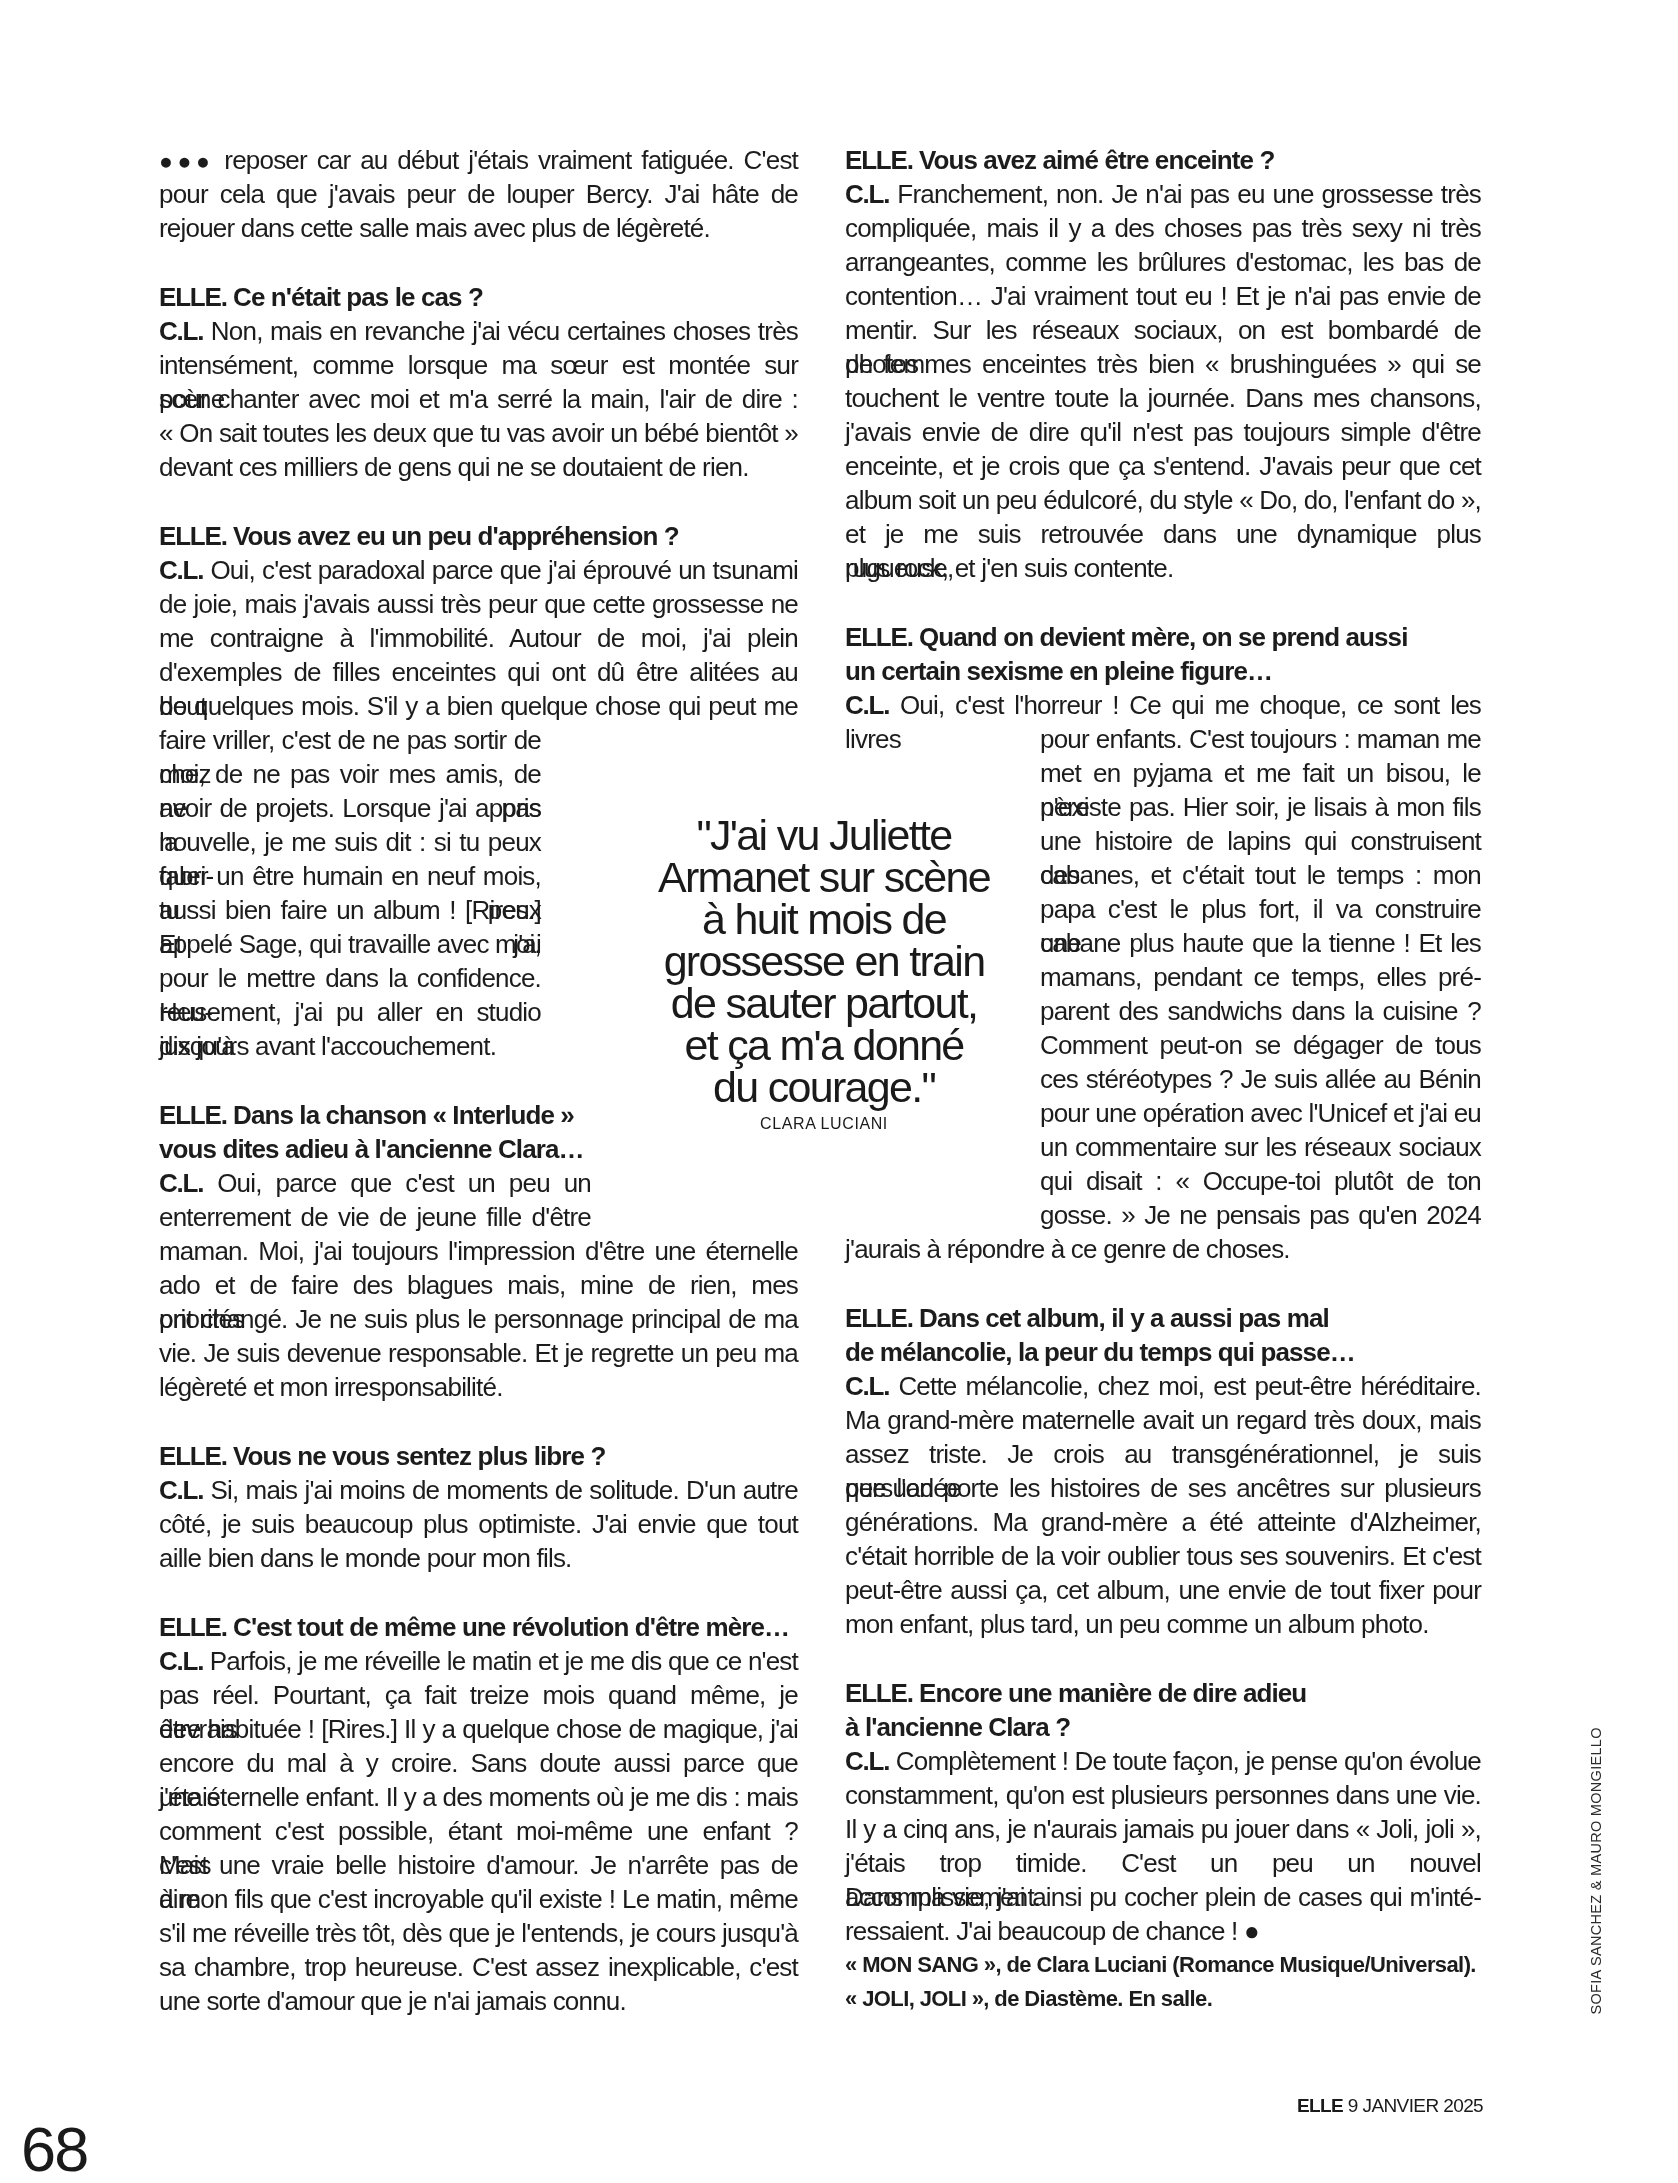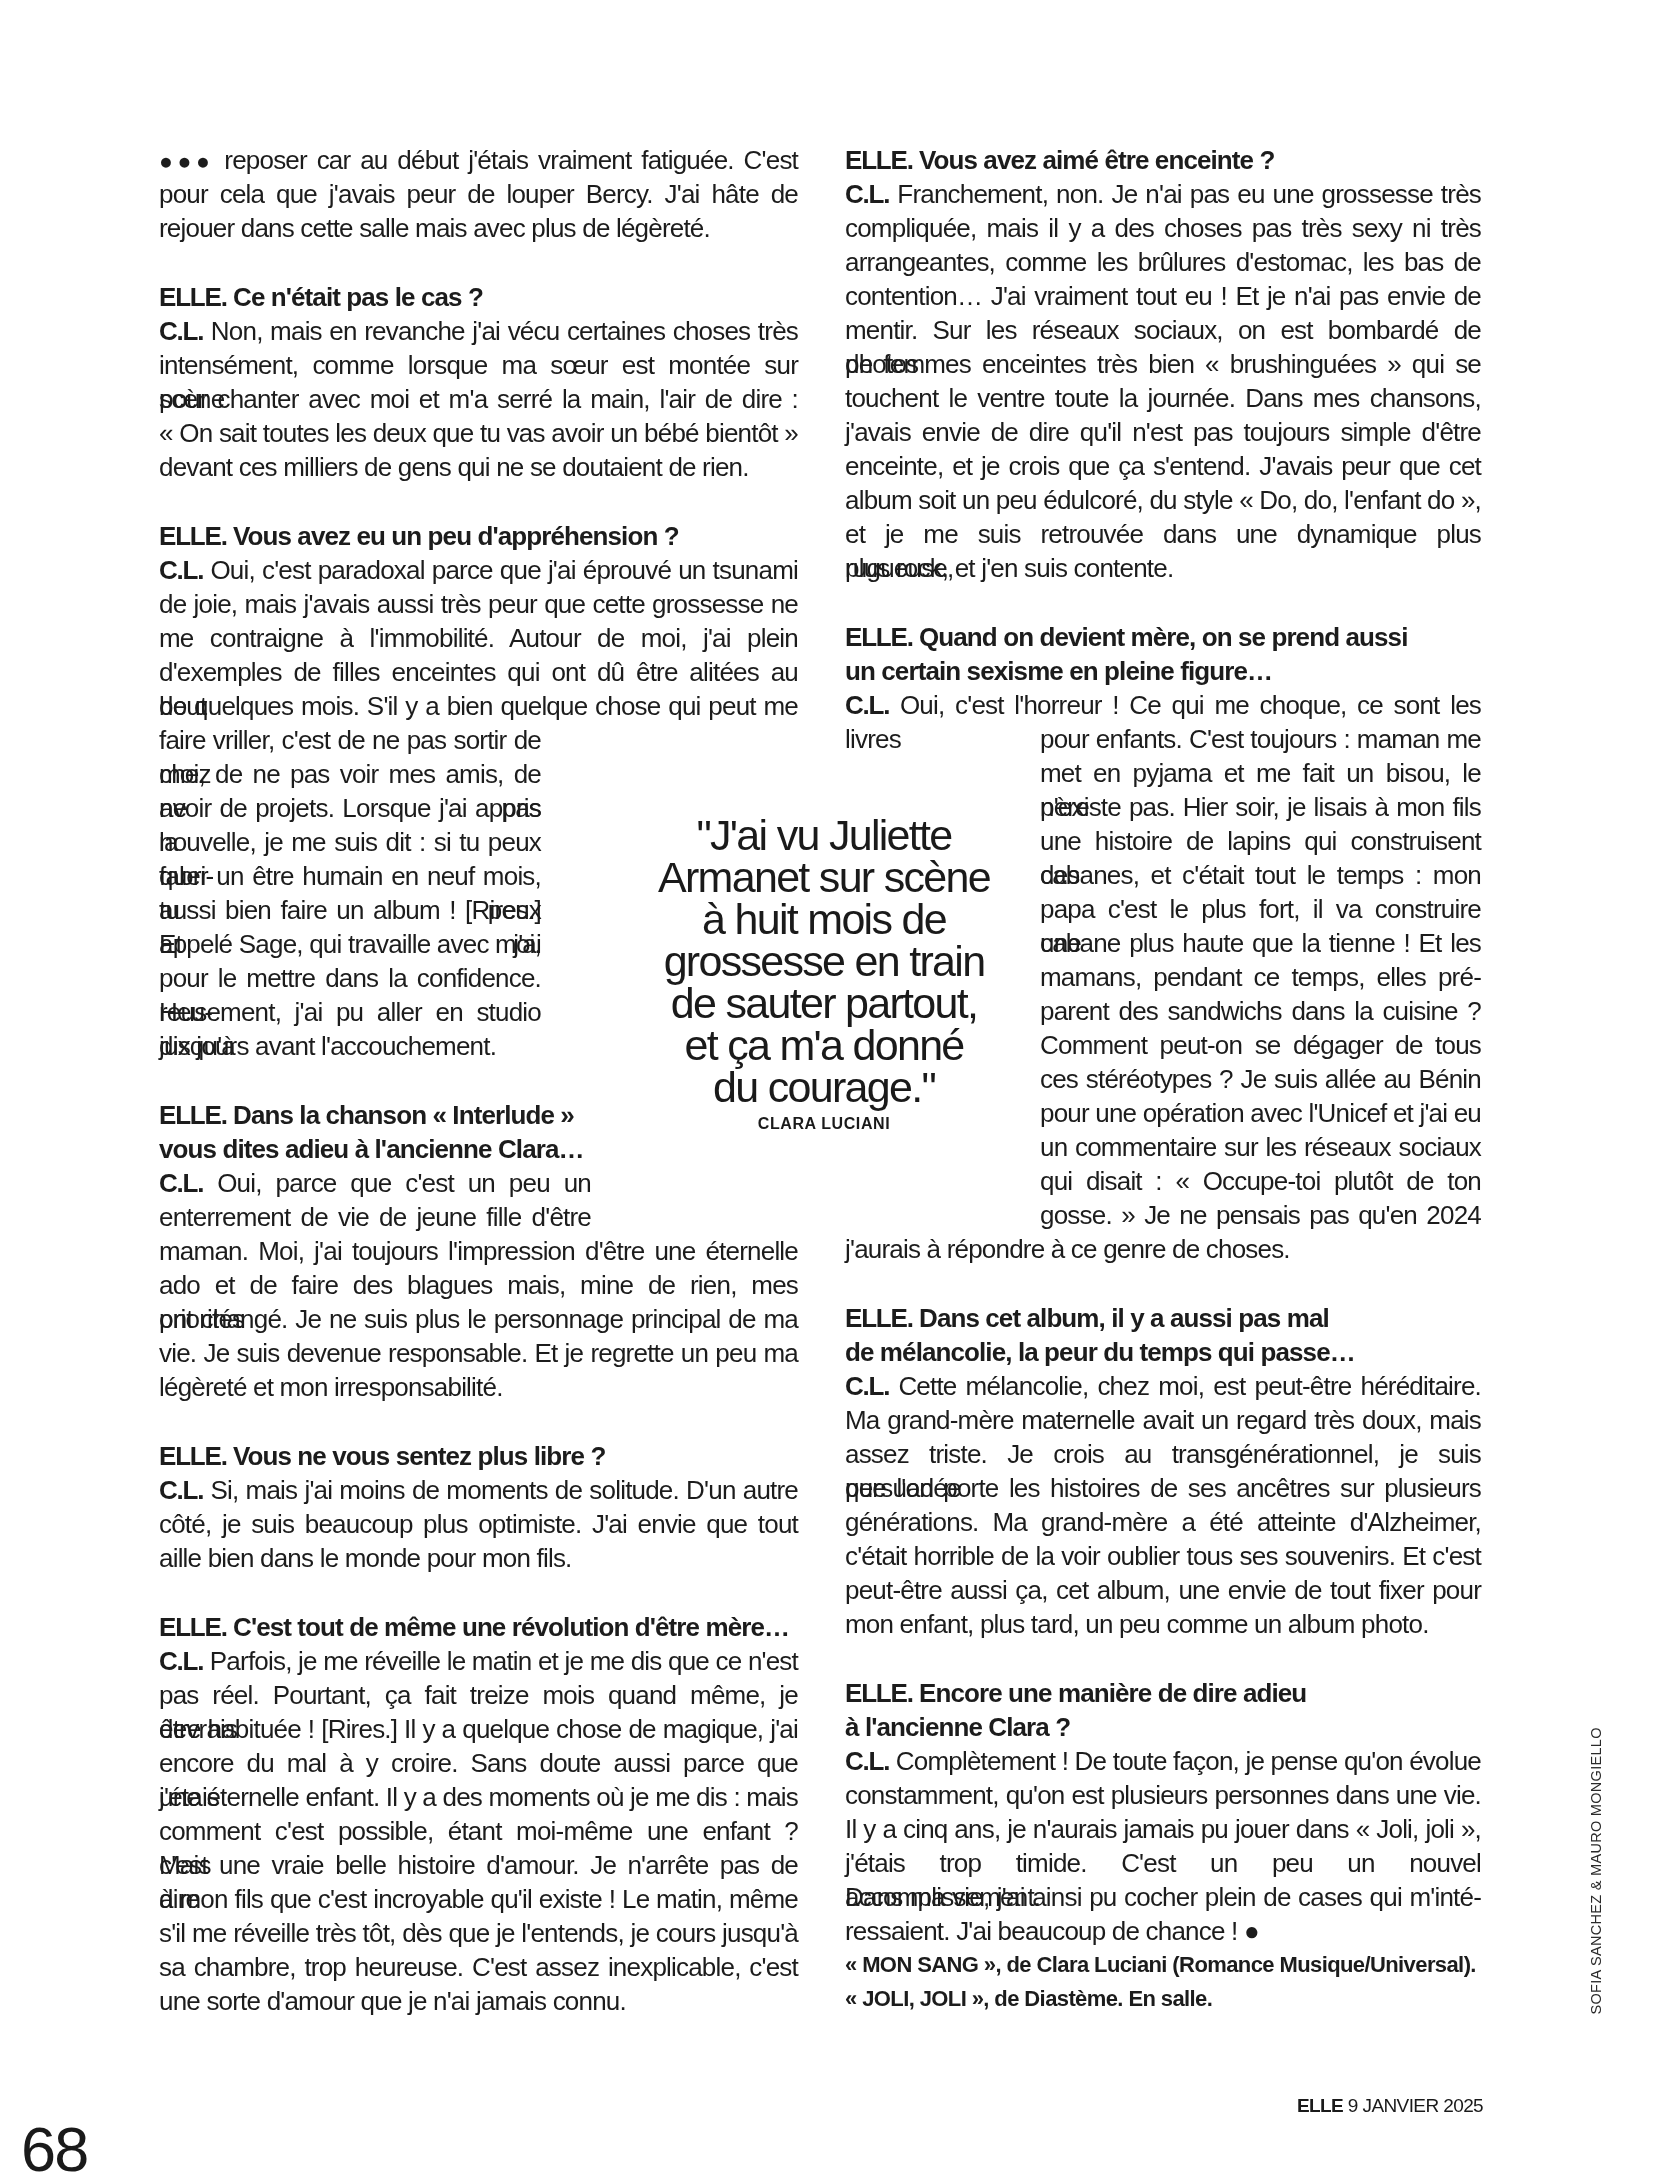--- a/index.html
+++ b/index.html
@@ -11,21 +11,21 @@
   .line { display: block; white-space: nowrap; height: 34px; }
   .just { text-align: justify; text-align-last: justify; white-space: normal; }
   .q { font-weight: 700; letter-spacing: -0.9px; }
   .q .tag, .a .tag { font-weight: 700; letter-spacing: -1.2px; }
   .gap { height: 35px; }
   .bullets { letter-spacing: 1.2px; font-size: 23px; }
   .indent-right { padding-left: 195px; }
   .pull { position: absolute; left: 636px; top: 814px; width: 376px; text-align: center;
           font-size: 43px; line-height: 42px; letter-spacing: -1.7px; font-weight: 300; color: #1a1a1a; }
   .pull .pline { display: block; white-space: nowrap; }
-  .pull .credit { display: block; font-size: 16px; letter-spacing: 0.6px; line-height: 23px; margin-top: 3.5px; font-weight: bold; }
+  .pull .credit { display: block; font-size: 16px; letter-spacing: 0.6px; line-height: 23px; margin-top: 3.5px; }
   .credits { font-weight: 700; font-size: 22px; letter-spacing: -0.6px; }
   .side { position: absolute; left: 1584px; top: 1769px; width: 23px; height: 249px; }
   .side span { position: absolute; left: -113px; top: 113px; width: 249px; transform: rotate(-90deg);
                font-size: 14.5px; letter-spacing: 0.3px; white-space: nowrap; text-align: center; color: #2a2a2a; }
   .folio { position: absolute; left: 21px; top: 2113px; font-size: 63px; font-weight: 300; letter-spacing: -1.7px; color: #1a1a1a; }
   .issue { position: absolute; left: 1297px; top: 2095px; font-size: 19px; letter-spacing: -0.6px; color: #1a1a1a; }
   .issue b { font-weight: 700; }
 </style>
 </head>
 <body>

